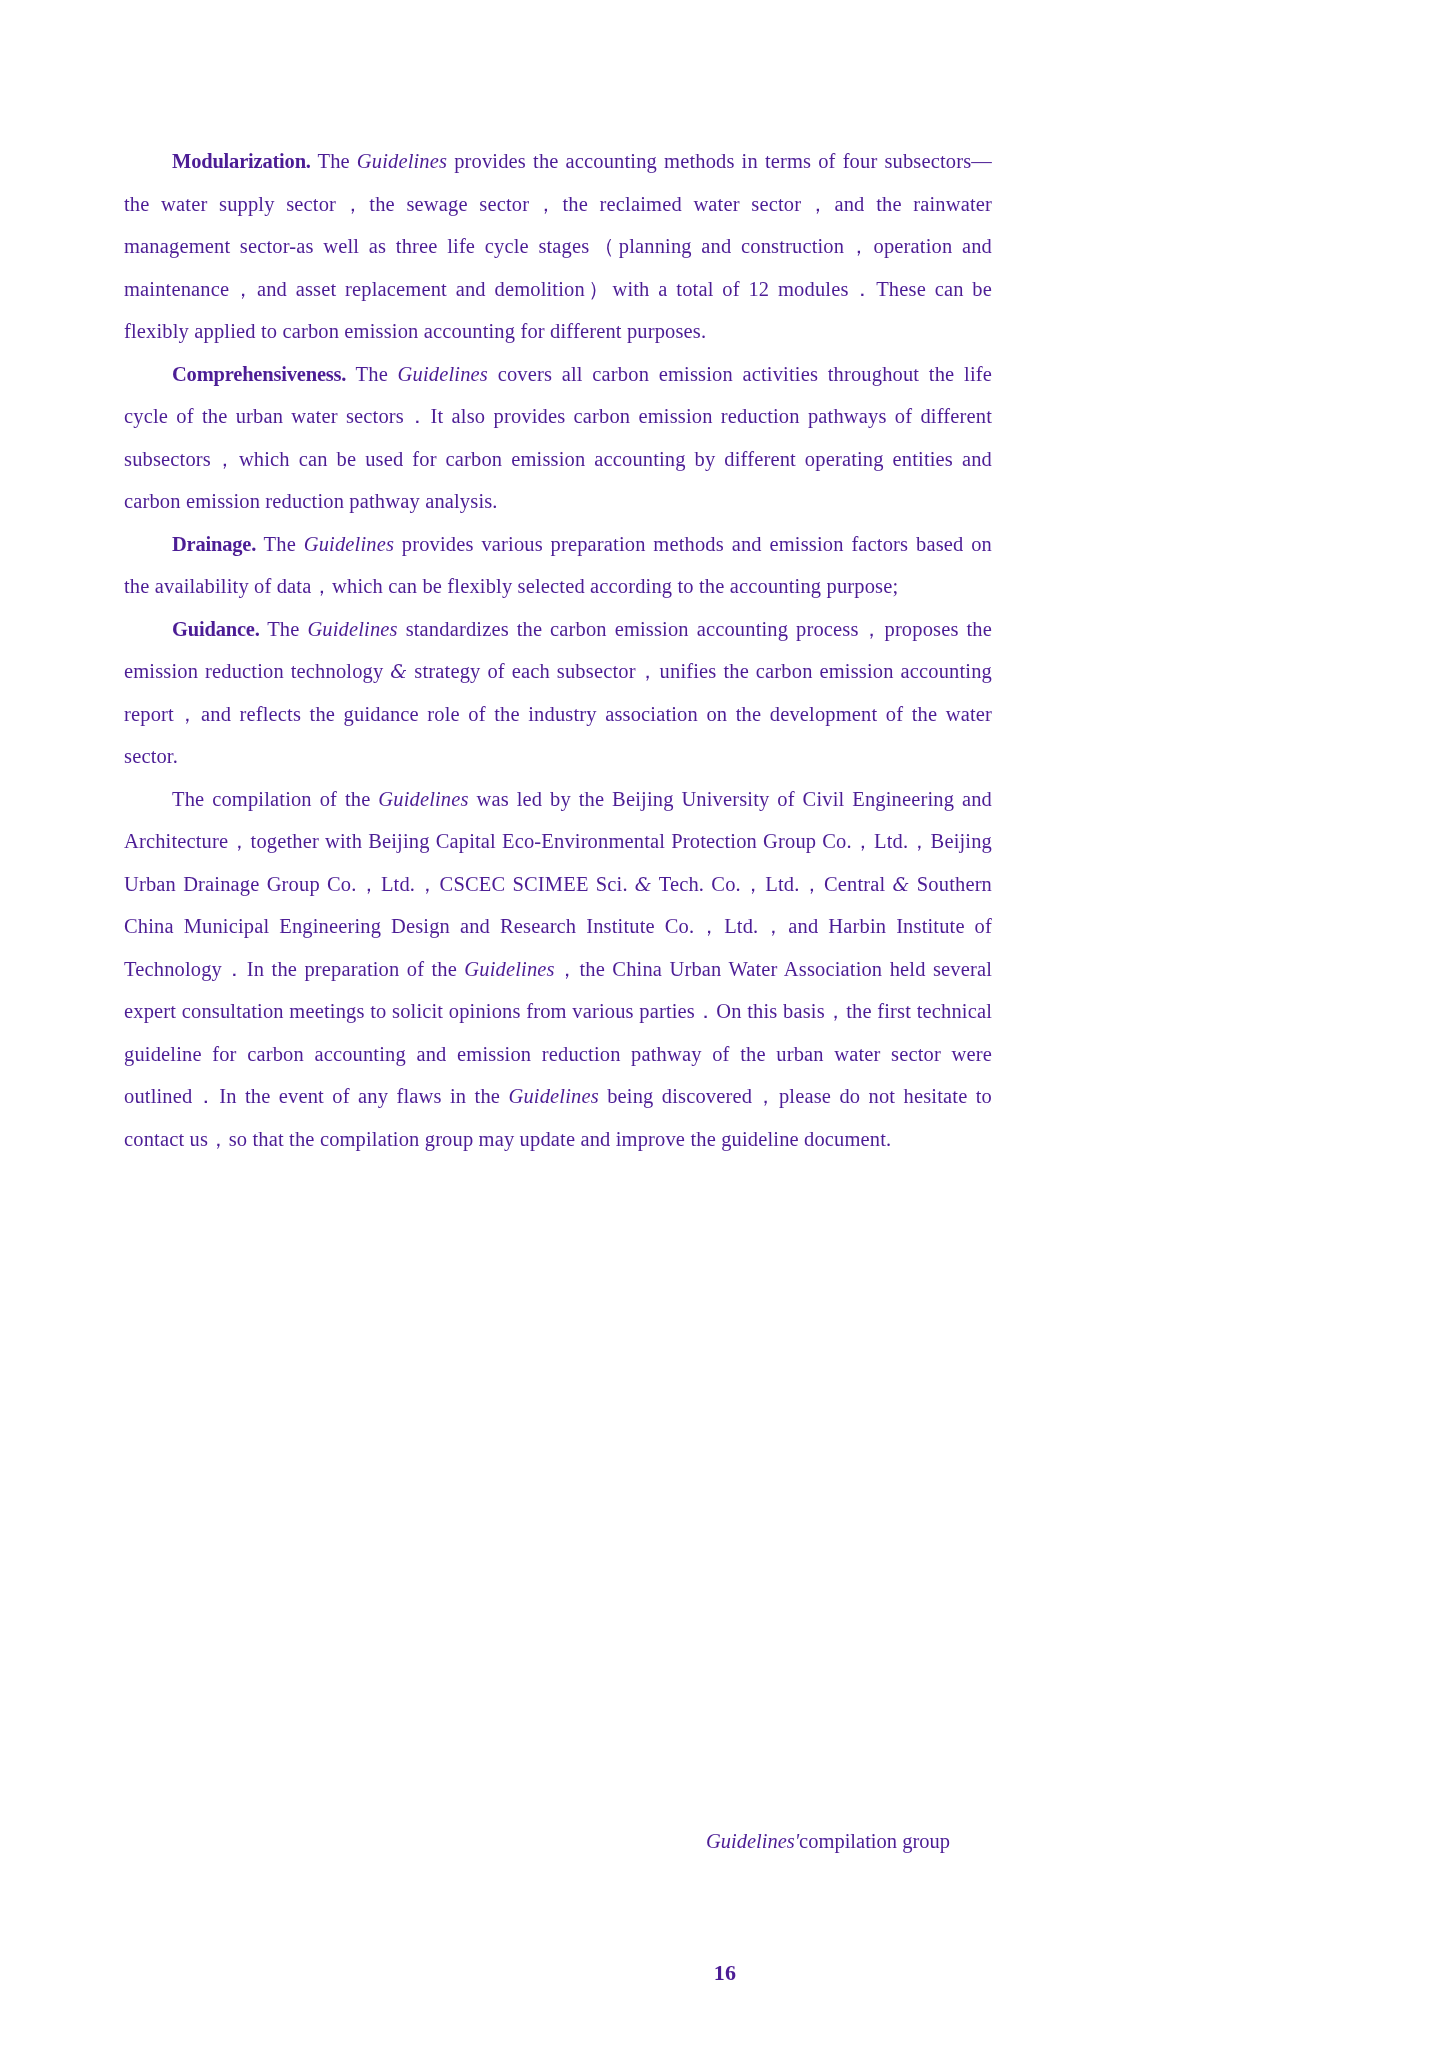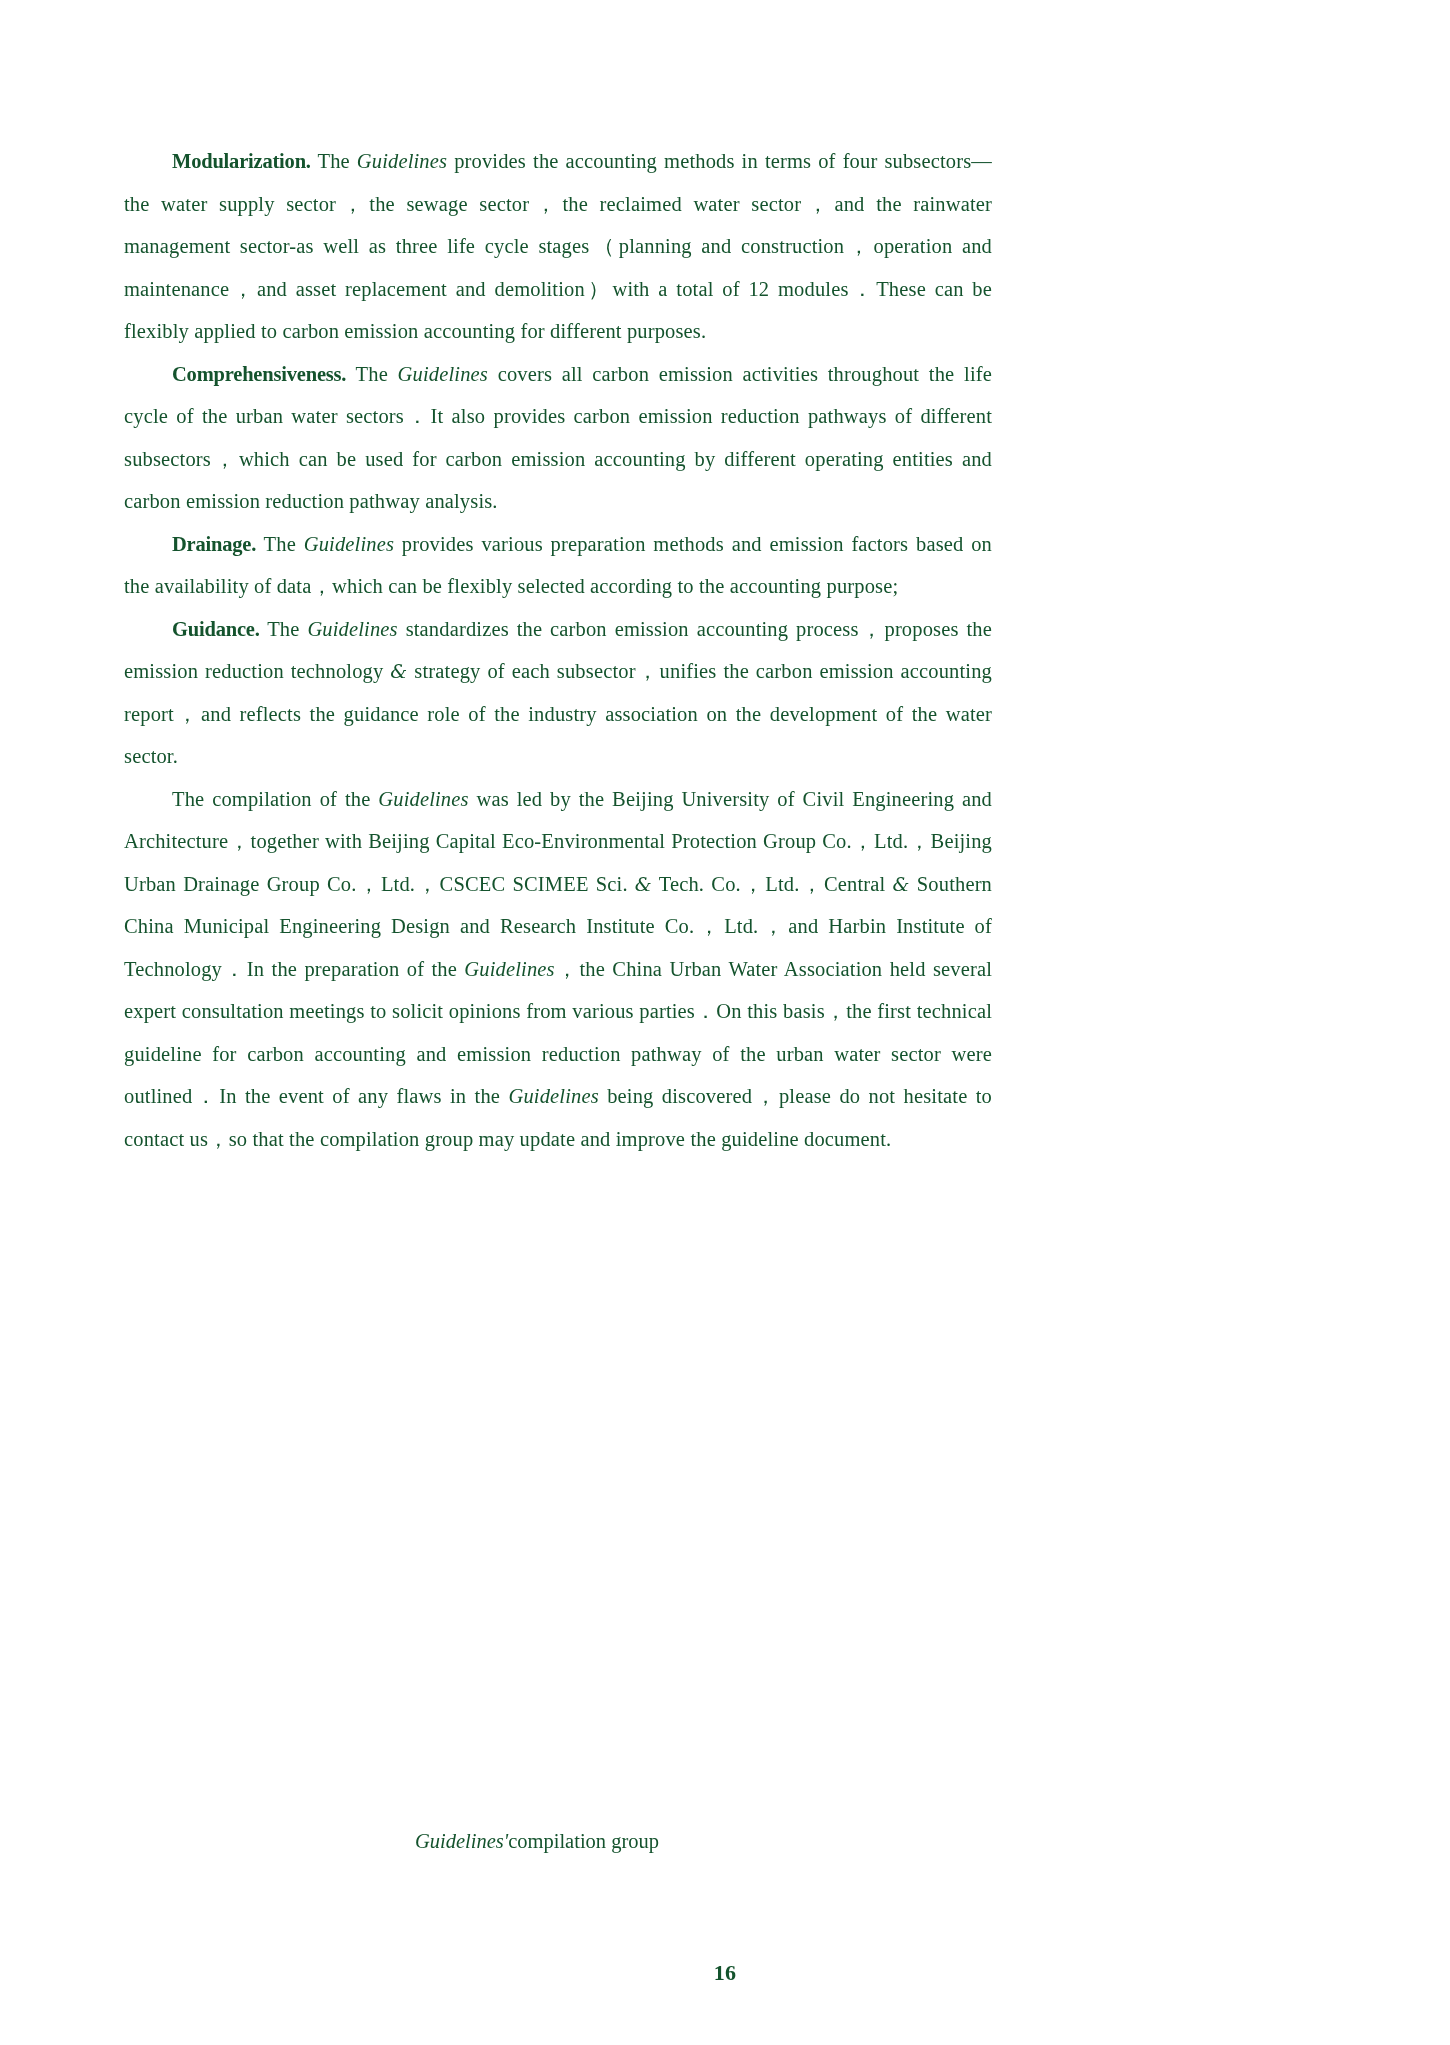--- a/index.html
+++ b/index.html
@@ -8,21 +8,21 @@
     background: #ffffff;
   }
   .page {
     position: relative;
     width: 1450px;
     height: 2045px;
     background: #ffffff;
     margin: 0 auto;
     overflow: hidden;
     font-family: "Liberation Serif", "DejaVu Serif", serif;
-    color: #14532d;
+    color: #4c1d95;
   }
   .content {
     position: absolute;
     left: 124px;
     top: 140px;
     width: 868px;
   }
   .para {
     margin: 0 0 0 0;
     text-align: justify;
@@ -44,21 +44,21 @@
   }
   .sig-block {
     position: absolute;
     left: 124px;
     top: 1820px;
     width: 868px;
     font-size: 20.5px;
     line-height: 42.5px;
   }
   .sig-line {
-    text-align: center;
+    text-align: right;
     padding-right: 42px;
   }
   .sig-line.date {
     padding-right: 46px;
   }
   .folio {
     position: absolute;
     left: 0;
     top: 1960px;
     width: 1450px;

